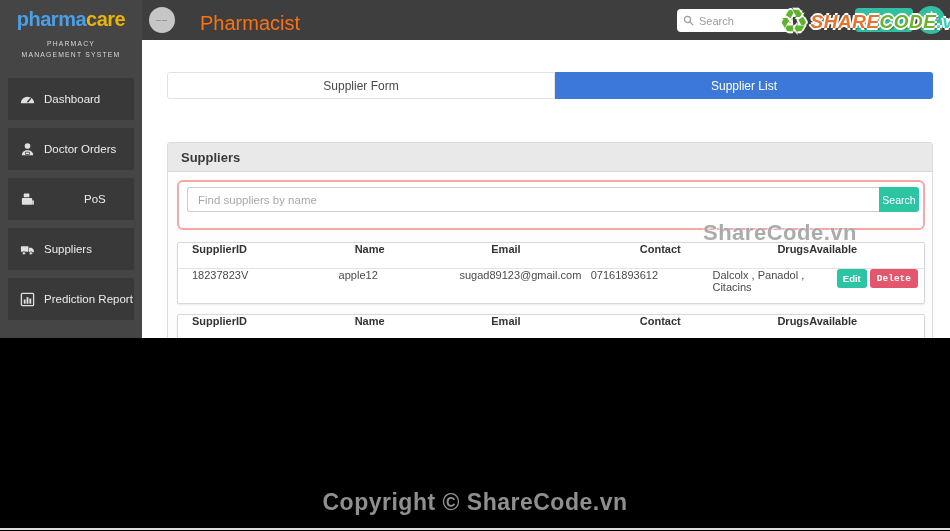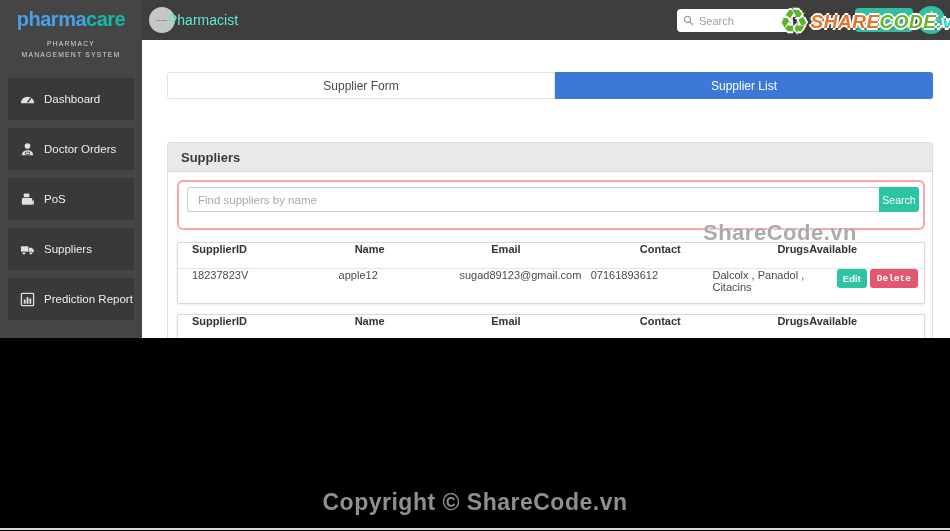--- a/index.html
+++ b/index.html
@@ -4,30 +4,30 @@
 <style>
   * { margin:0; padding:0; box-sizing:border-box; }
   body { font-family:"Liberation Sans", sans-serif; background:#222; }
   #screen { position:relative; width:950px; height:531px; background:#fff; overflow:hidden; }
   .abs { position:absolute; }
 
   
   #sidebar { left:0; top:0; width:142px; height:338px; background:#454545; }
   .brand { text-align:center; padding-top:8px; font-size:20px; font-weight:bold; letter-spacing:-0.5px; }
   .brand .p1 { color:#4a9fe8; }
-  .brand .p2 { color:#14b8a6; }
+  .brand .p2 { color:#eab308; }
   .brand-sub { margin:8px auto 0; width:104px; text-align:center; font-size:6.8px; letter-spacing:1.2px; color:#d8d8d8; line-height:1.6; }
   .nav-item { position:absolute; left:8px; width:126px; height:42px; background:#393939; display:flex; align-items:center; padding-left:12px; cursor:pointer; }
   .nav-item .icon { width:15px; height:15px; margin-right:9px; display:inline-flex; align-items:center; justify-content:center; }
   .nav-item .lbl { font-size:11.5px; color:#ececec; }
 
   
   #topbar { left:142px; top:0; width:808px; height:40px; background:#3e3e3e; }
   .avatar { position:absolute; left:7px; top:7px; width:26px; height:26px; border-radius:50%; background:#c6c6c6; color:#7d7d7d; font-size:9px; line-height:26px; text-align:center; letter-spacing:1px; }
-  .role { position:absolute; left:26px; top:12px; font-size:14px; color:#5eead4; }
+  .role { position:absolute; left:58px; top:12px; font-size:20px; color:#f97316; }
   .tb-search { position:absolute; left:535px; top:9px; width:116px; height:23px; background:#fff; border-radius:4px; display:flex; align-items:center; padding:0 6px; }
   .tb-search input { border:none; outline:none; width:84px; font-size:11px; color:#555; font-family:"Liberation Sans", sans-serif; background:transparent; margin-left:5px; }
   .tb-search input::placeholder { color:#9c9c9c; }
   .tb-btn { position:absolute; left:713px; top:8px; width:58px; height:24px; background:#32bfa1; border:none; border-radius:4px; cursor:pointer; }
   .tb-gear { position:absolute; left:775px; top:6px; width:28px; height:28px; border-radius:50%; background:#32bfa1; border:none; cursor:pointer; display:flex; align-items:center; justify-content:center; }
 
   
   #main { left:142px; top:40px; width:724px; height:298px; background:#fff; }
   .tabs { position:absolute; left:25px; top:32px; width:766px; height:27px; display:flex; border-radius:3px; }
   .tab { display:flex; align-items:center; justify-content:center; font-size:12px; cursor:pointer; }
@@ -94,21 +94,21 @@
         <svg width="15" height="15" viewBox="0 0 16 16">
             <circle cx="8" cy="4.2" r="3" fill="#e0e0e0"></circle>
             <path d="M2 14c0-3.3 2.7-5.2 6-5.2s6 1.9 6 5.2z" fill="#e0e0e0"></path>
             <rect x="5.5" y="10.5" width="5" height="3" rx="0.5" fill="#393939"></rect>
             <rect x="6.2" y="11.2" width="3.6" height="1.6" fill="#e0e0e0"></rect>
           </svg>
       </span>
       <span class="lbl">Doctor Orders</span>
     </div>
 
-    <div class="nav-item" style="top:178px;">
+    <div class="nav-item" style="top:178px;gap:40px;">
       <span class="icon">
         <svg width="15" height="15" viewBox="0 0 16 16">
             <rect x="4" y="1.5" width="6" height="4" rx="0.5" fill="#e0e0e0"></rect>
             <rect x="2" y="6.5" width="11" height="7" rx="1" fill="#e0e0e0"></rect>
             <rect x="13" y="9" width="1.8" height="4.5" fill="#e0e0e0"></rect>
           </svg>
       </span>
       <span class="lbl">PoS</span>
     </div>
 

